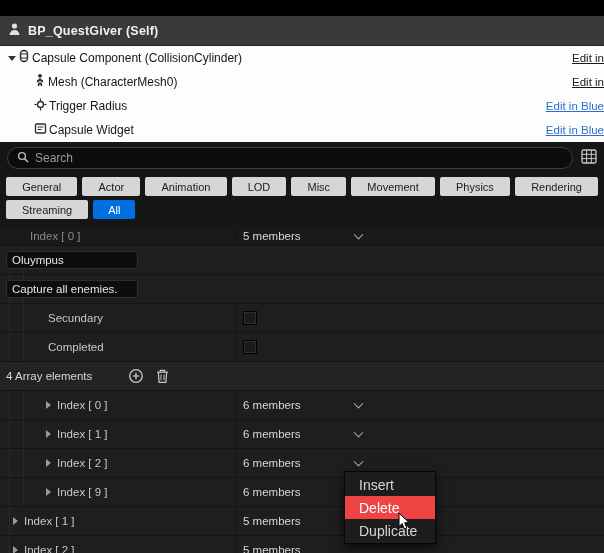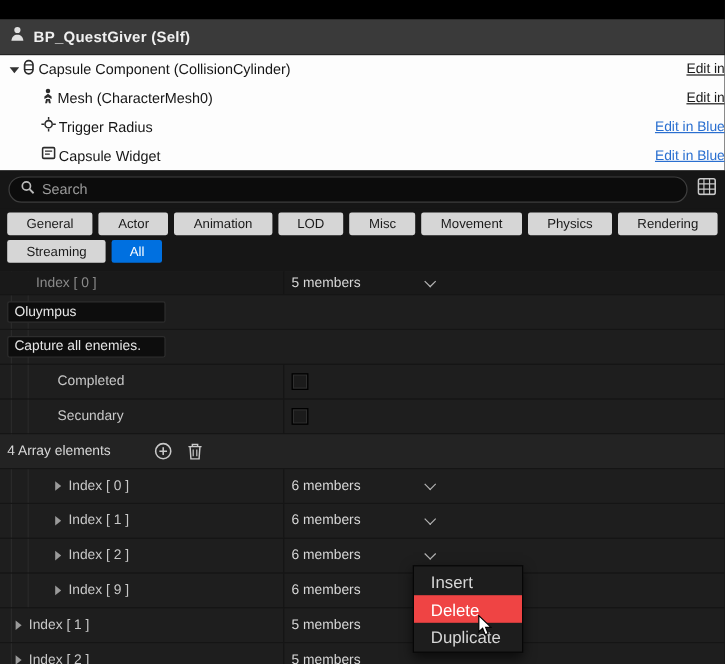--- a/index.html
+++ b/index.html
@@ -240,30 +240,30 @@
     </div>
 
     <div class="prow">
       <div class="pval">
         <input class="tinput" value="Capture all enemies." style="">
       </div>
     </div>
 
     <div class="prow">
       <div class="pname ind-a">
+          <span class="label">Secundary</span>
+        </div>
+      <div class="pval">
+        <div class="checkbox"></div>
+      </div>
+    </div>
+
+    <div class="prow">
+      <div class="pname ind-a">
           <span class="label">Completed</span>
-        </div>
-      <div class="pval">
-        <div class="checkbox"></div>
-      </div>
-    </div>
-
-    <div class="prow">
-      <div class="pname ind-a">
-          <span class="label">Secundary</span>
         </div>
       <div class="pval">
         <div class="checkbox"></div>
       </div>
     </div>
 
     <div class="prow cat">
       <div class="pval">
         <span class="vtext">4 Array elements</span>
         <span class="arr-icon plus-icon">

